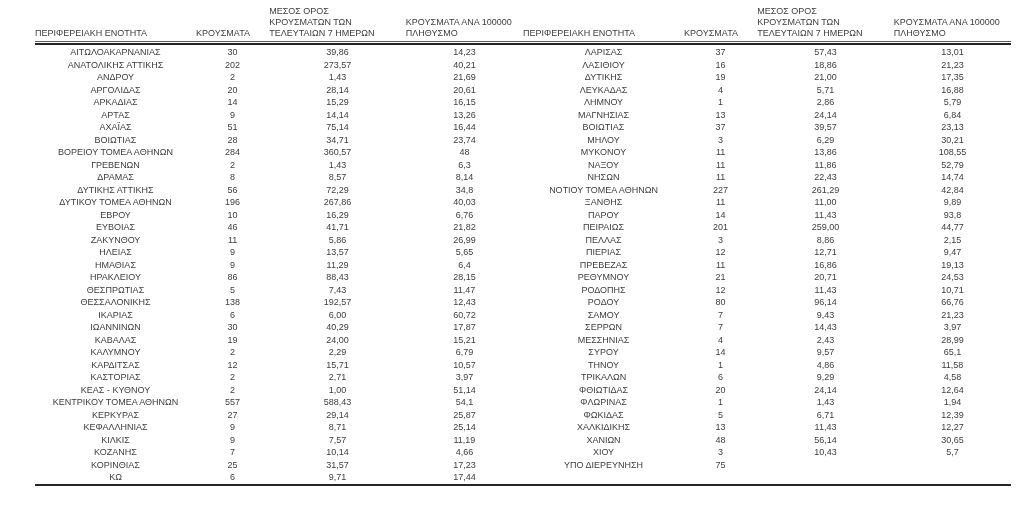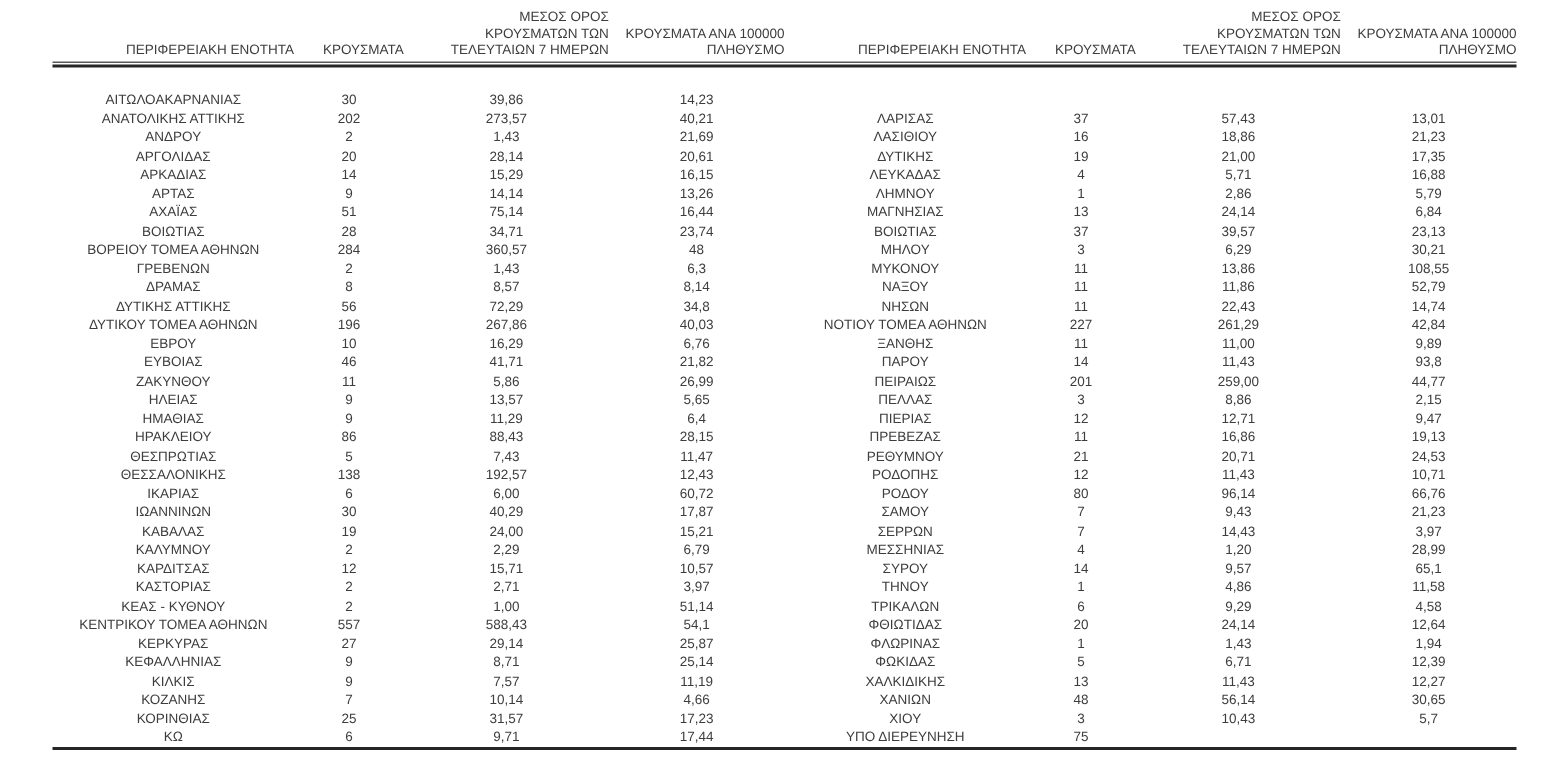--- a/index.html
+++ b/index.html
@@ -35,32 +35,32 @@
   .half {
     width: 50%;
     display: flex;
     align-items: flex-end;
   }
   .half-body {
     width: 50%;
   }
   .body-row {
     display: flex;
-    align-items: flex-end;
-    padding-top: 15px;
+    align-items: flex-start;
+    padding-top: 1px;
   }
   .cell {
     text-align: center;
     font-size: 9px;
     line-height: 12.5px;
     white-space: nowrap;
     overflow: visible;
   }
   .hcell {
-    text-align: right;
+    text-align: left;
     font-size: 9px;
     line-height: 11px;
     white-space: nowrap;
   }
   .hline { display: block; }
   .c0 { width: 33%; }
   .c1 { width: 15%; }
   .c2 { width: 28%; }
   .c3 { width: 24%; }
   .row {
@@ -453,21 +453,21 @@
         </div>
         <div class="row">
           <div class="cell c0">ΣΕΡΡΩΝ</div>
           <div class="cell c1">7</div>
           <div class="cell c2">14,43</div>
           <div class="cell c3">3,97</div>
         </div>
         <div class="row">
           <div class="cell c0">ΜΕΣΣΗΝΙΑΣ</div>
           <div class="cell c1">4</div>
-          <div class="cell c2">1,20</div>
+          <div class="cell c2">2,43</div>
           <div class="cell c3">28,99</div>
         </div>
         <div class="row">
           <div class="cell c0">ΣΥΡΟΥ</div>
           <div class="cell c1">14</div>
           <div class="cell c2">9,57</div>
           <div class="cell c3">65,1</div>
         </div>
         <div class="row">
           <div class="cell c0">ΤΗΝΟΥ</div>

